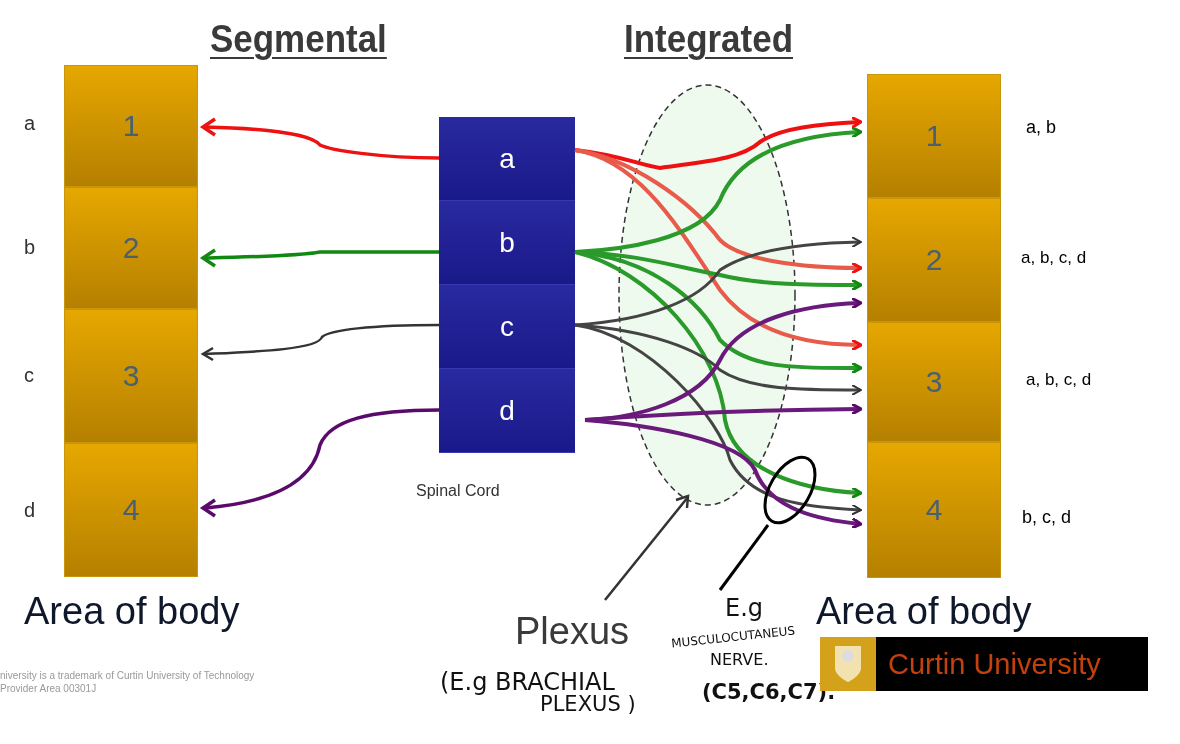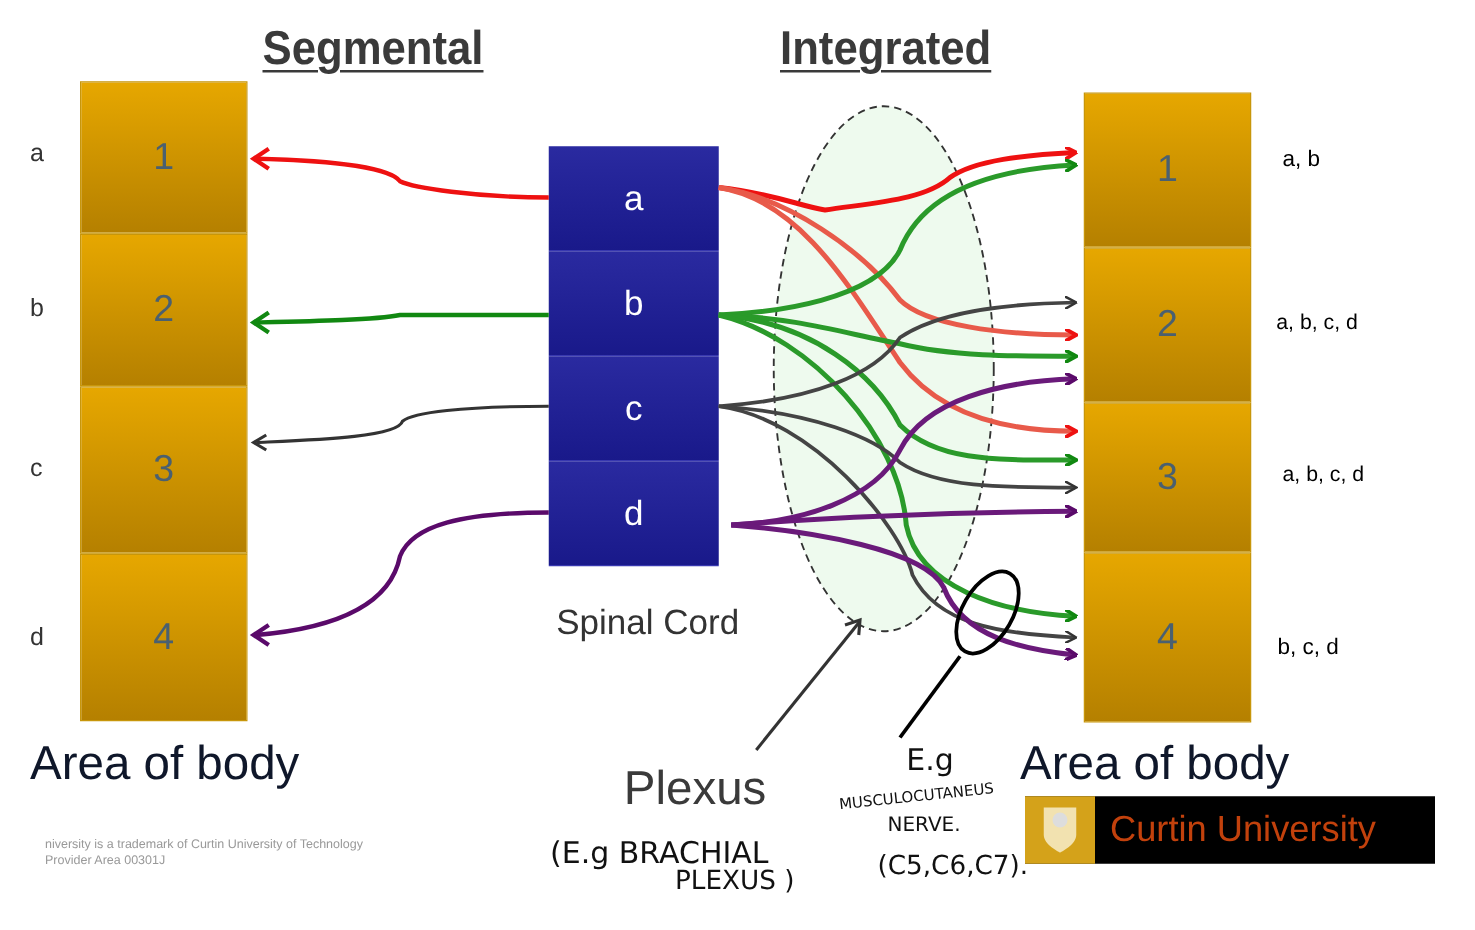--- a/index.html
+++ b/index.html
@@ -31,21 +31,21 @@
 
 <div class="box" style="left:64px;top:65px;height:122px;">1</div>
 <div class="box" style="left:64px;top:187px;height:122px;">2</div>
 <div class="box" style="left:64px;top:309px;height:134px;">3</div>
 <div class="box" style="left:64px;top:443px;height:134px;">4</div>
 
 <div class="cord" style="top:117px;height:84px;">a</div>
 <div class="cord" style="top:201px;height:84px;">b</div>
 <div class="cord" style="top:285px;height:84px;">c</div>
 <div class="cord" style="top:369px;height:84px;">d</div>
-<div class="lbl" style="left:445px;top:482px;font-size:28px;">Spinal Cord</div>
+<div class="lbl" style="left:416px;top:482px;font-size:16px;">Spinal Cord</div>
 
 <div class="box" style="left:867px;top:74px;height:124px;">1</div>
 <div class="box" style="left:867px;top:198px;height:124px;">2</div>
 <div class="box" style="left:867px;top:322px;height:120px;">3</div>
 <div class="box" style="left:867px;top:442px;height:136px;">4</div>
 
 <div class="right-lbl" style="left:1026px;top:117px;">a, b</div>
 <div class="right-lbl" style="left:1021px;top:248px;font-size:17px;">a, b, c, d</div>
 <div class="right-lbl" style="left:1026px;top:370px;font-size:17px;">a, b, c, d</div>
 <div class="right-lbl" style="left:1022px;top:507px;">b, c, d</div>
@@ -106,30 +106,30 @@
   </g>
 
   <ellipse cx="790" cy="490" rx="20" ry="36" transform="rotate(30 790 490)" fill="none" stroke="#000" stroke-width="3"></ellipse>
   <path d="M768,525 L720,590" stroke="#000" stroke-width="3" fill="none"></path>
   <path d="M605,600 L688,497" stroke="#333" stroke-width="2.5" fill="none"></path>
   <path d="M676,500 L688,496 L687,508" stroke="#333" stroke-width="2.5" fill="none"></path>
 </svg>
 
 <div class="body-area" style="left:24px;top:590px;">Area of body</div>
 <div class="body-area" style="left:816px;top:590px;">Area of body</div>
-<div class="plexus" style="left:499px;top:610px;">Plexus</div>
+<div class="plexus" style="left:515px;top:610px;">Plexus</div>
 
 <div class="hand" style="left:440px;top:668px;font-size:24px;">(E.g BRACHIAL</div>
 <div class="hand" style="left:540px;top:692px;font-size:21px;">PLEXUS )</div>
 <div class="hand" style="left:683px;top:594px;font-size:24px;margin-left:42px;">E.g</div>
 <div class="hand" style="left:671px;top:630px;font-size:12px;transform:rotate(-6deg);">MUSCULOCUTANEUS</div>
 <div class="hand" style="left:710px;top:650px;font-size:16px;">NERVE.</div>
-<div class="hand" style="left:702px;top:680px;font-size:21px;">(C5,C6,C7).</div>
+<div class="hand" style="left:702px;top:680px;font-size:21px;font-weight:bold;">(C5,C6,C7).</div>
 
-<div class="small" style="left:0;top:669px;padding-left:36px;">
+<div class="small" style="left:0;top:669px;">
   <div>niversity is a trademark of Curtin University of Technology</div>
   <div>Provider Area 00301J</div>
 </div>
 
 <div class="logo">
   <div class="logo-mark">
     <svg width="30" height="40" style="position:static">
         <path d="M2,2 H28 V24 C28,32 15,38 15,38 C15,38 2,32 2,24 Z" fill="#f2e2b0"></path>
         <circle cx="15" cy="12" r="6" fill="#ddd"></circle>
       </svg>

